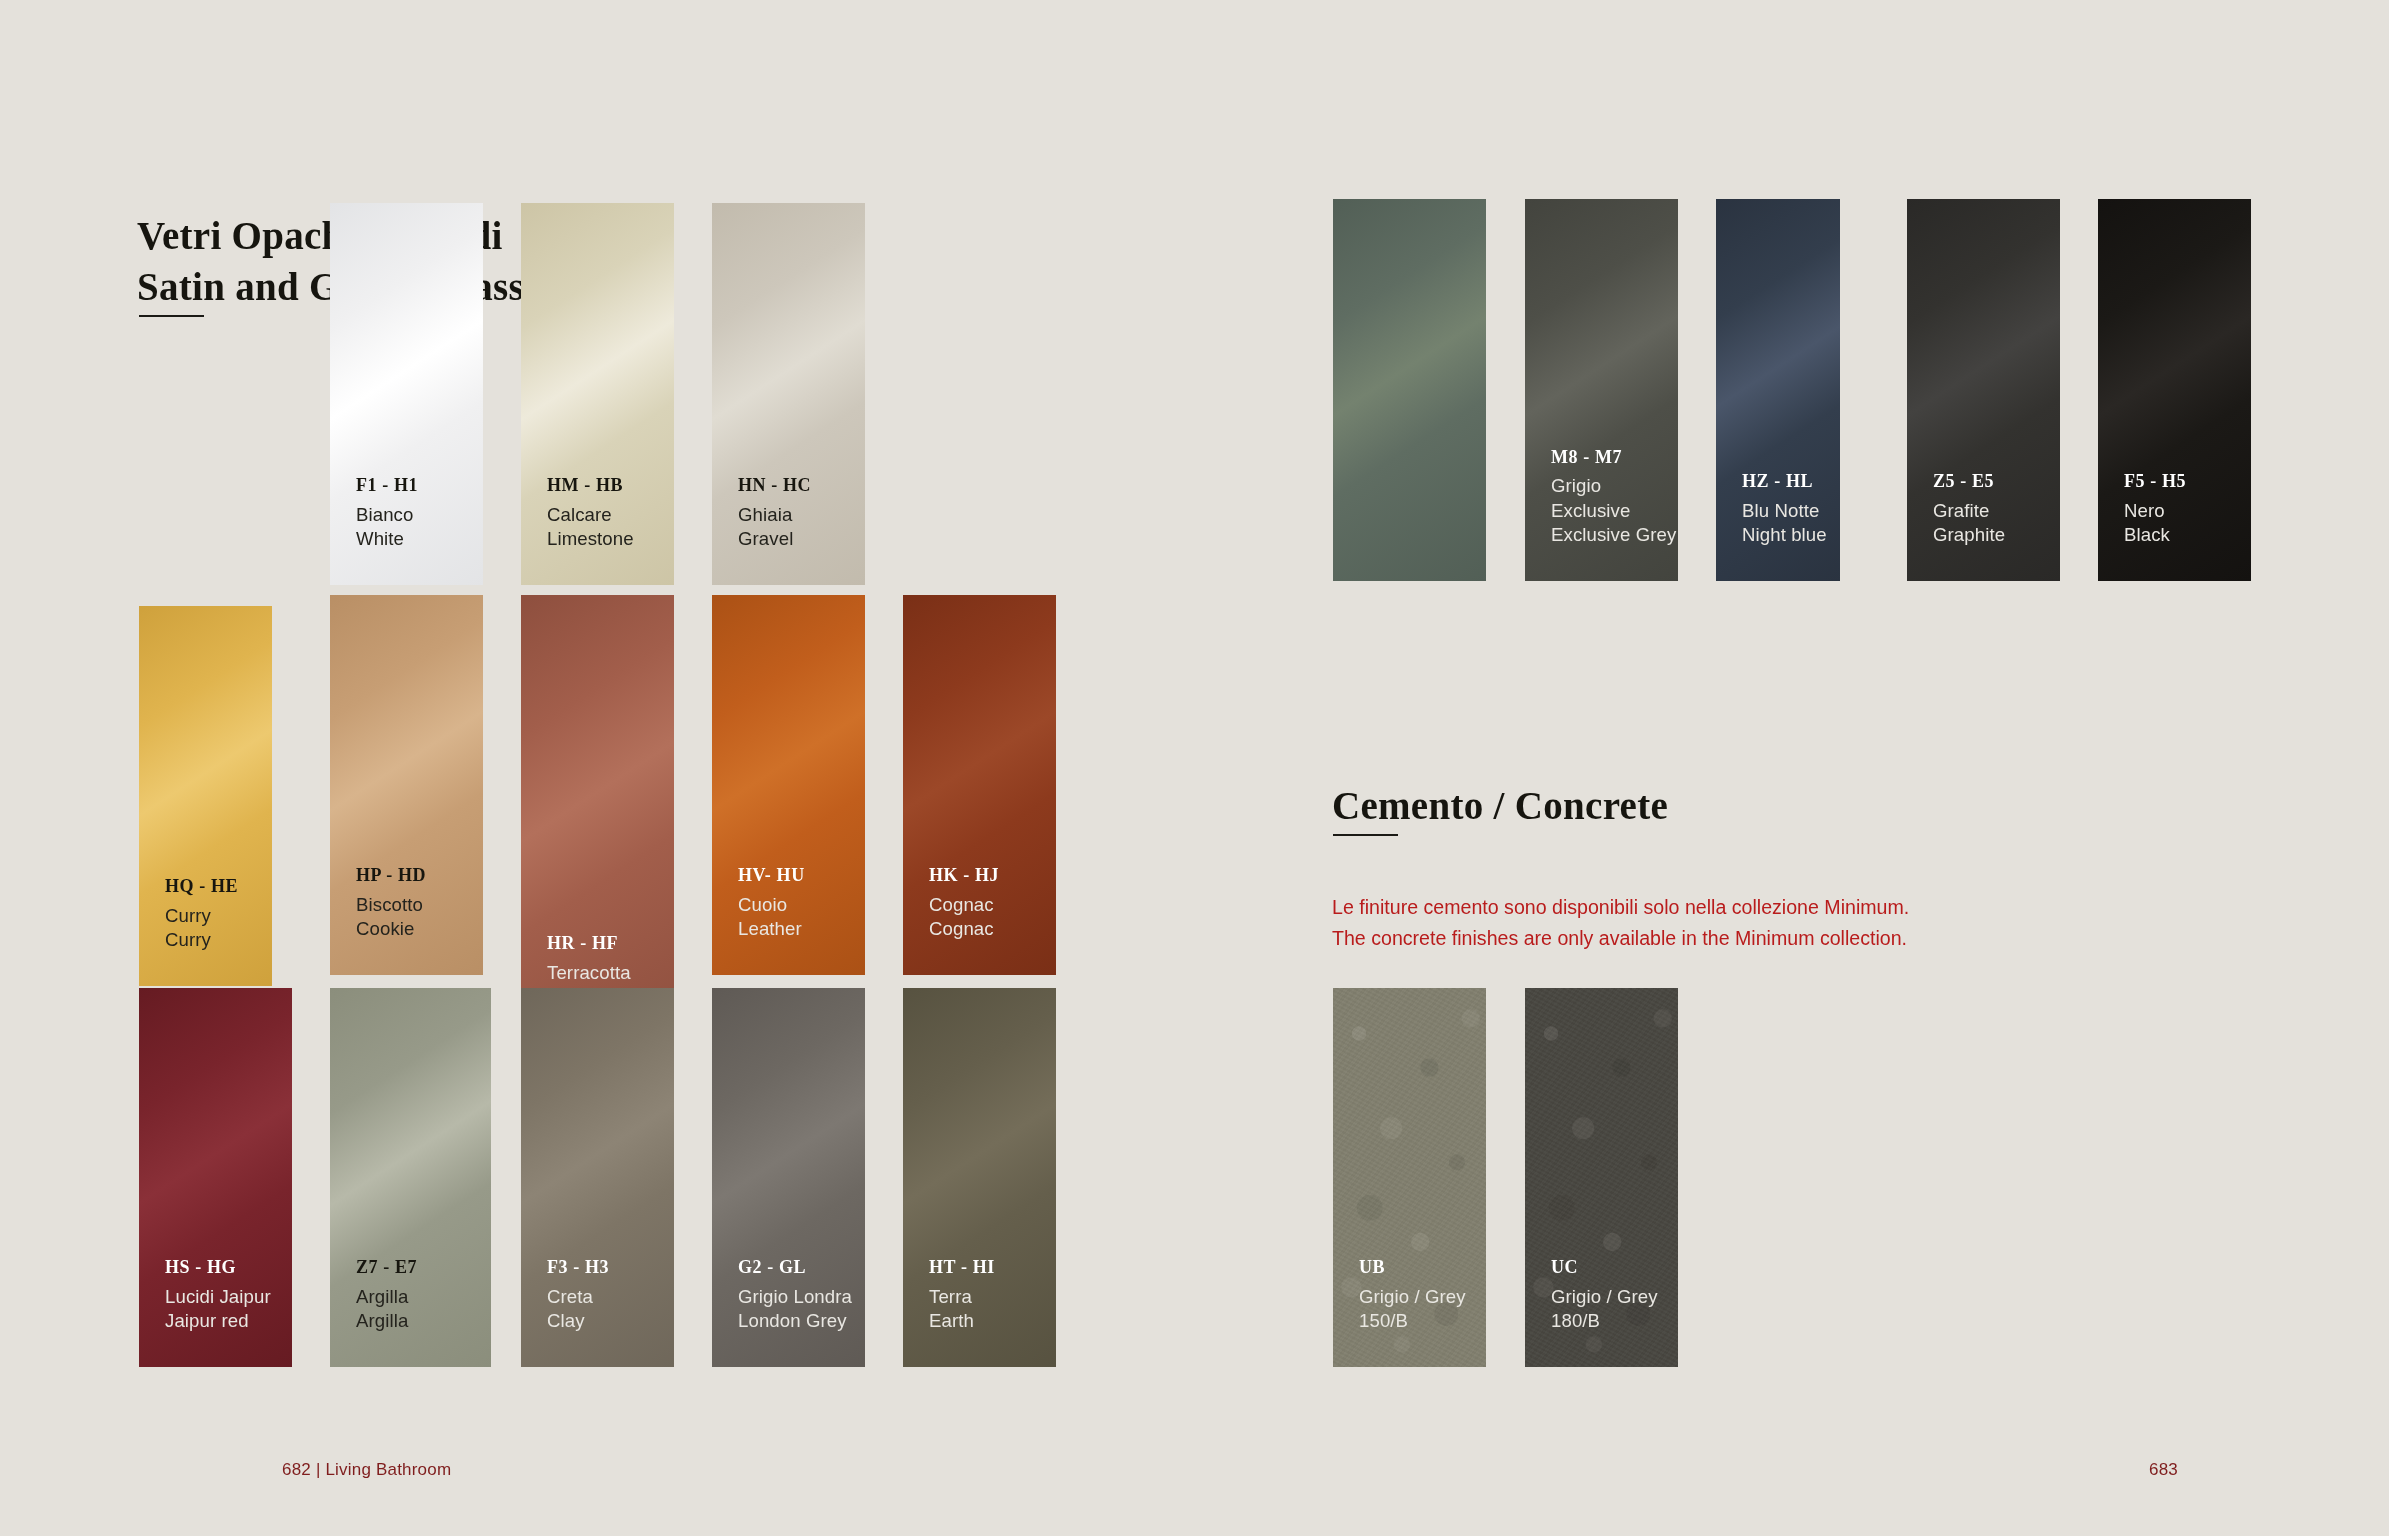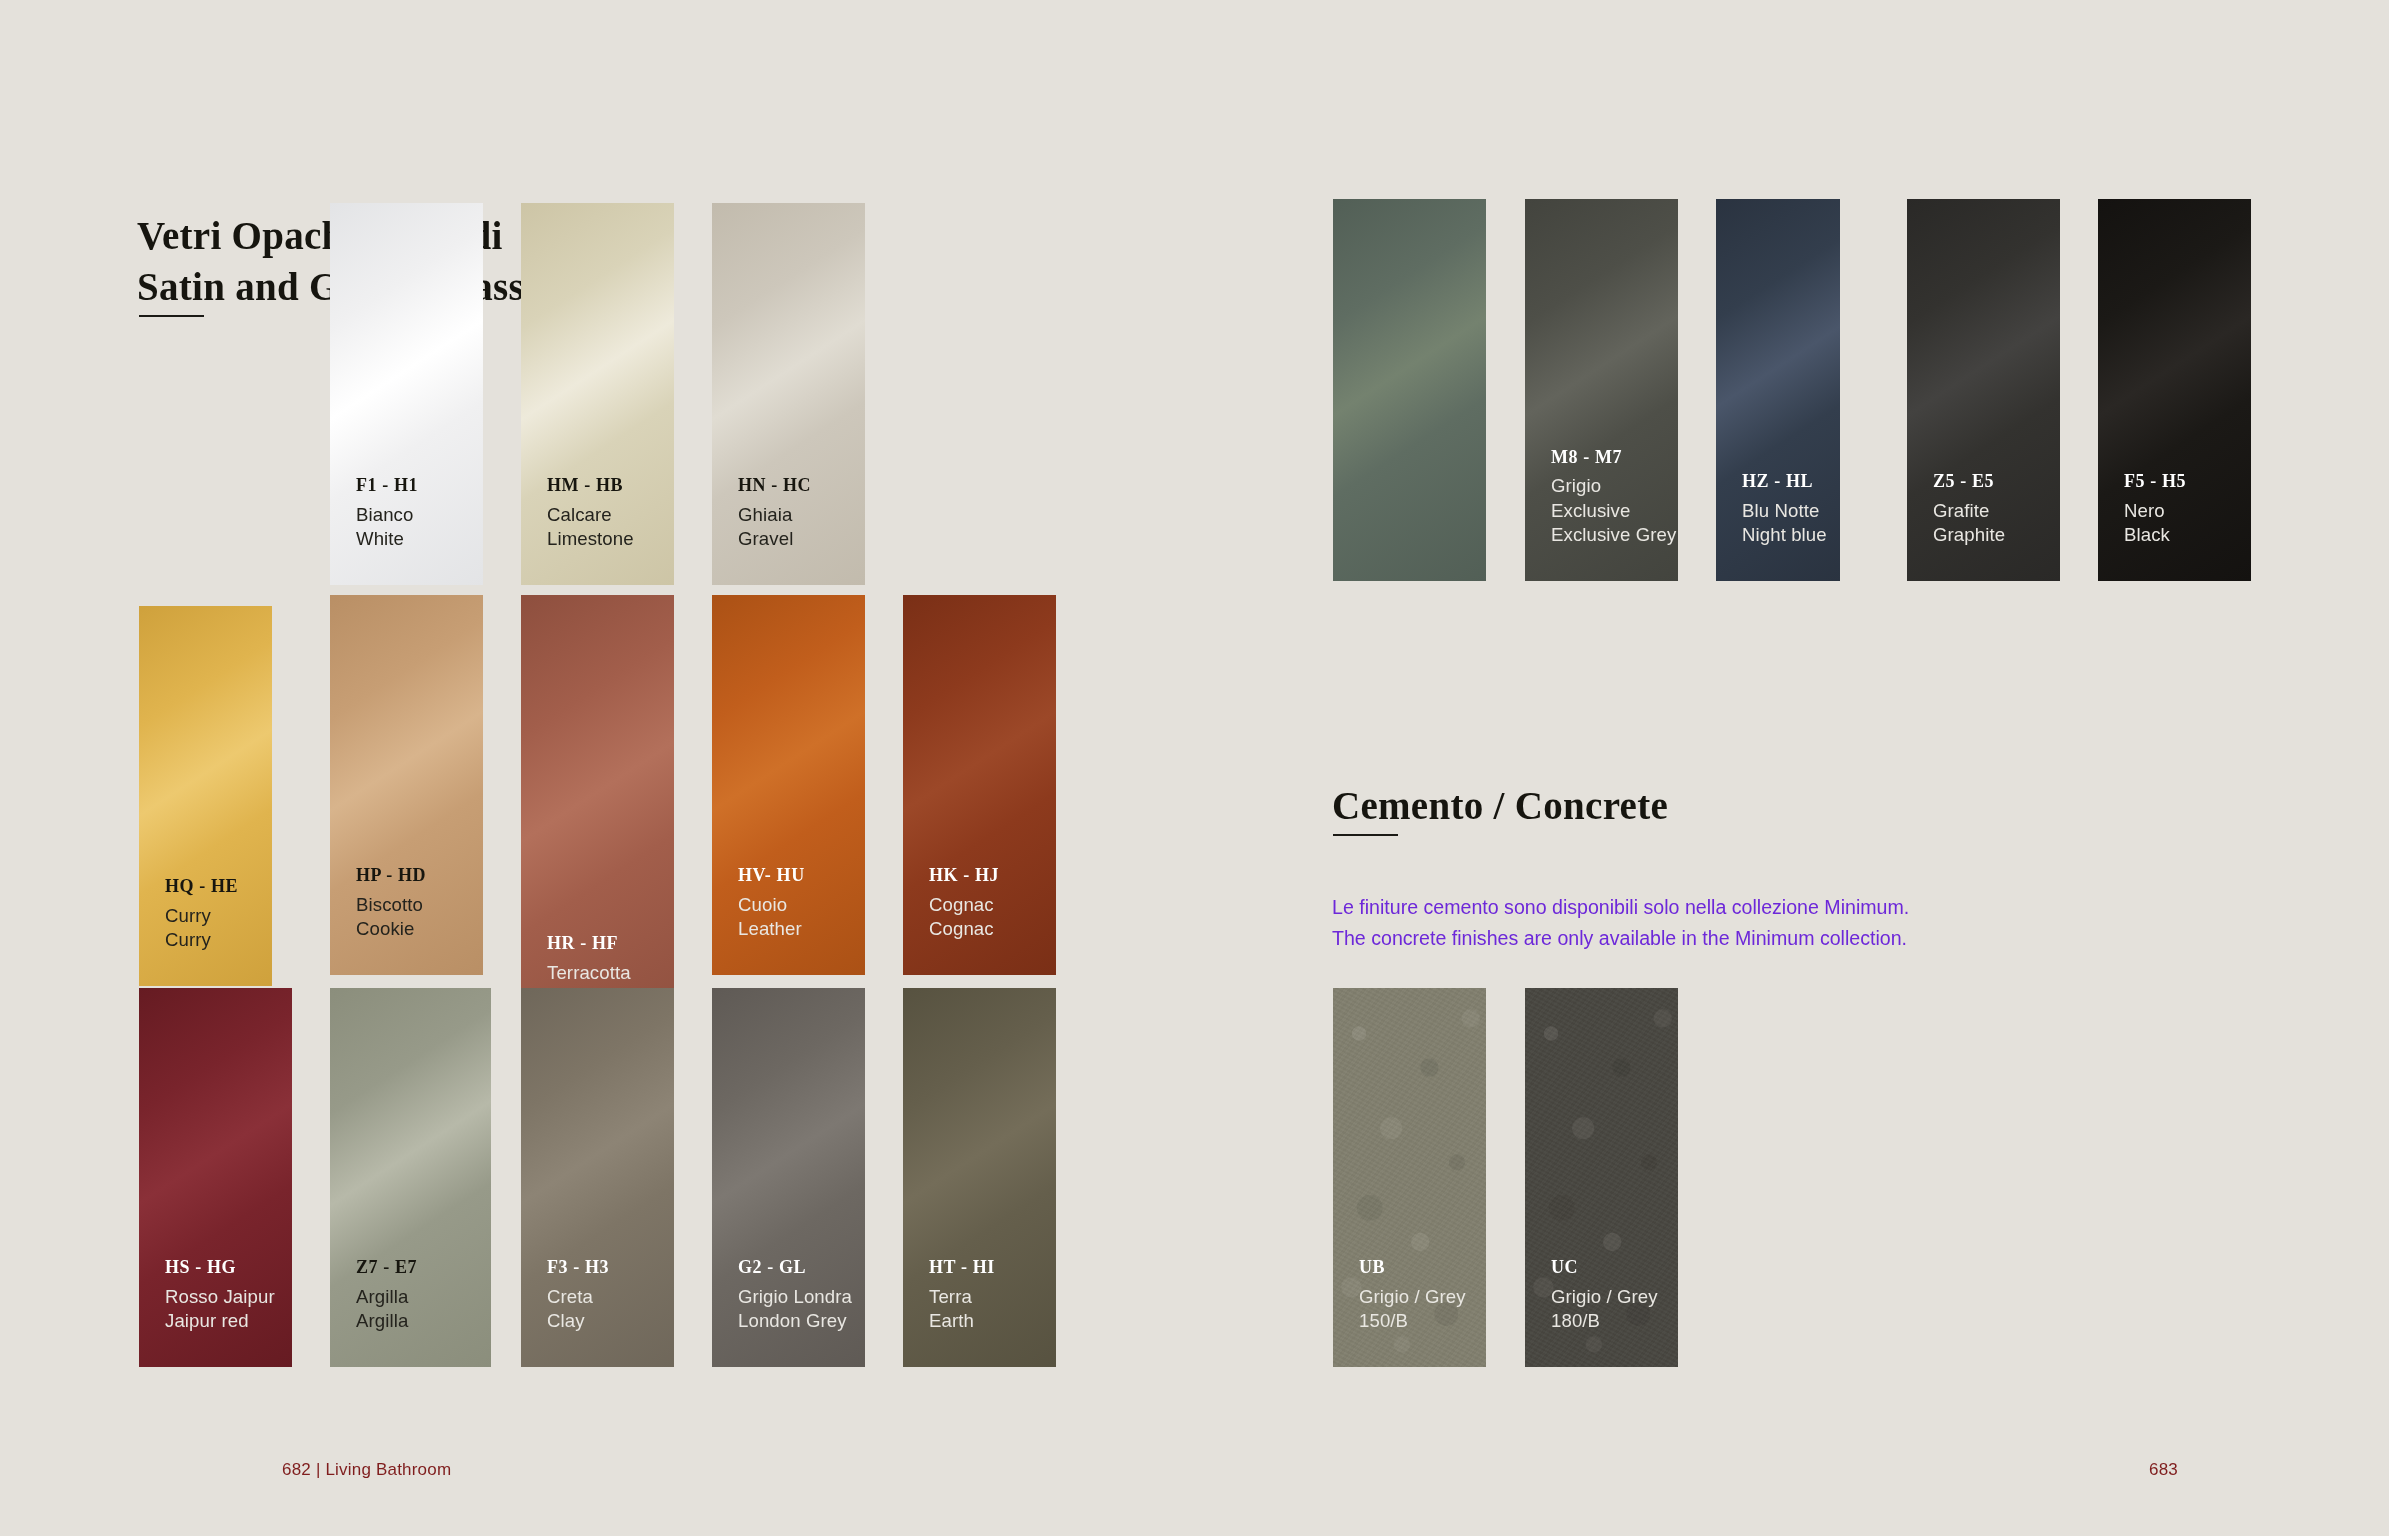--- a/index.html
+++ b/index.html
@@ -43,21 +43,21 @@
   }
   .rule-glass { left: 139px; top: 315px; }
   .rule-concrete { left: 1333px; top: 834px; }
 
   .body-note {
     position: absolute;
     left: 1332px;
     top: 872px;
     font-size: 19.6px;
     line-height: 1.62;
-    color: #6d28d9;
+    color: #b91c1c;
     white-space: pre-line;
   }
 
   
   .swatch {
     position: absolute;
     overflow: hidden;
   }
   .swatch .sheen {
     position: absolute;
@@ -201,21 +201,21 @@
         <div class="caption light-text">
           <span class="code">HK - HJ</span>
           <span class="nm">Cognac</span>
           <span class="nm">Cognac</span>
         </div>
       </div>
       <div class="swatch" style="left: 139px; top: 988px; width: 153px; height: 379px; background: rgb(121, 36, 44);">
         <div class="sheen" style="background: linear-gradient(147deg, rgb(102, 27, 34) 0%, rgb(121, 36, 44) 26%, rgb(138, 48, 56) 45%, rgb(121, 36, 44) 62%, rgb(102, 27, 34) 100%);"></div>
         <div class="caption light-text">
           <span class="code">HS - HG</span>
-          <span class="nm">Rosso Jaipur</span>
+          <span class="nm">Lucidi Jaipur</span>
           <span class="nm">Jaipur red</span>
         </div>
       </div>
       <div class="swatch" style="left: 330px; top: 988px; width: 153px; height: 379px; background: rgb(151, 154, 137); padding-left: 8px;">
         <div class="sheen" style="background: linear-gradient(147deg, rgb(139, 142, 124) 0%, rgb(151, 154, 137) 26%, rgb(183, 185, 169) 45%, rgb(151, 154, 137) 62%, rgb(139, 142, 124) 100%);"></div>
         <div class="caption dark-text">
           <span class="code">Z7 - E7</span>
           <span class="nm">Argilla</span>
           <span class="nm">Argilla</span>
         </div>

